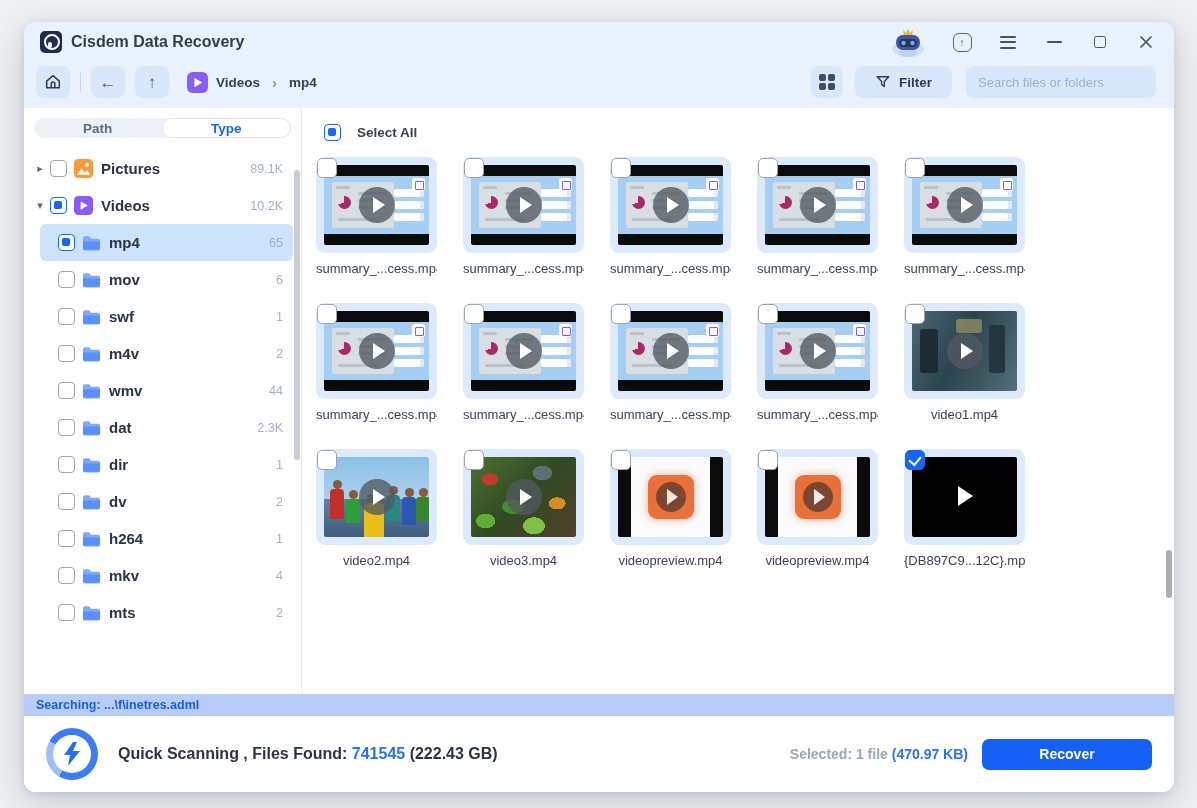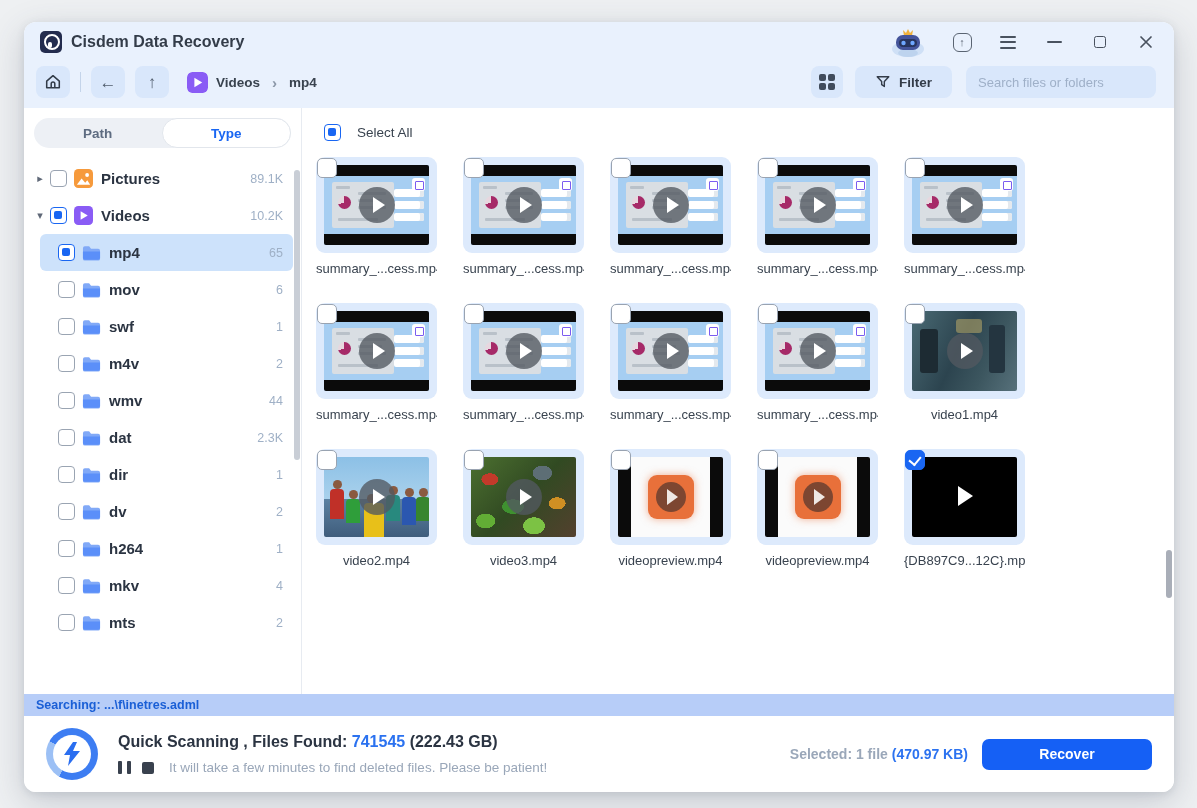--- a/index.html
+++ b/index.html
@@ -41,41 +41,41 @@
   .filterbtn span { font-size:13.5px; font-weight:700; color:#333c49; }
   .searchbox { width:190px; height:32px; background:#d9e7fb; border-radius:8px; display:flex; align-items:center; padding:0 10px 0 12px; margin-left:14px; }
   .searchbox input { border:none; outline:none; background:transparent; flex:1; font-size:13px; color:#5d6b80; font-family:inherit; }
   .searchbox input::placeholder { color:#9fb0c8; }
 
   
   .main { flex:1; display:flex; min-height:0; position:relative; background:#fff; }
 
   
   .sidebar { width:278px; border-right:1px solid #e7ebf1; padding:10px 8px 0 8px; position:relative; flex:none; }
-  .seg { height:30px; background:#edf0f5; border-radius:16px; display:flex; margin:0 2px 12px 2px; }
+  .seg { height:20px; background:#edf0f5; border-radius:16px; display:flex; margin:0 2px 12px 2px; }
   .seg > div { flex:1; display:flex; align-items:center; justify-content:center; font-size:13.5px; font-weight:700; }
   .seg .off { color:#5d6b80; }
   .seg .on { background:#fff; border:1px solid #e2e6ec; border-radius:16px; color:#1966f2; }
   .trow { height:37px; display:flex; align-items:center; padding-right:10px; position:relative; }
   .trow.sel { background:#cde2fb; border-radius:6px; }
   .caret { width:16px; text-align:center; font-size:11px; color:#5f6877; flex:none; }
   .indent { width:16px; flex:none; }
   .cb { width:17px; height:17px; border-radius:4px; flex:none; margin:0 7px 0 2px; position:relative; background:#fff; }
   .cb.un { border:1.8px solid #9aa4b2; }
   .cb.ind { border:1.8px solid #1966f2; }
   .cb.ind::after { content:""; position:absolute; left:3px; top:3px; width:7.5px; height:7.5px; background:#1966f2; border-radius:2px; }
   .ticon { flex:none; margin-right:8px; display:flex; }
   .tlabel { font-size:15px; font-weight:600; color:#2b3442; flex:1; white-space:nowrap; overflow:hidden; }
   .tcount { font-size:12.5px; color:#9fb0c6; flex:none; }
   .sb-scroll { position:absolute; right:1px; top:62px; width:6px; height:290px; background:#c9ced6; border-radius:3px; }
 
   
   .content { flex:1; padding:14px 0 0 14px; position:relative; min-width:0; }
   .selall { display:flex; align-items:center; gap:9px; margin:2px 0 16px 6px; }
-  .selall span { font-size:13.5px; color:#39434f; font-weight:400; }
+  .selall span { font-size:13.5px; color:#39434f; font-weight:700; }
   .grid { display:grid; grid-template-columns:repeat(5,121px); column-gap:26px; row-gap:27px; }
   .cell { width:121px; }
   .card { width:121px; height:96px; background:#ddeafc; border-radius:9px; position:relative; padding:8px; }
   .ccb { position:absolute; left:1px; top:1px; width:20px; height:20px; border-radius:5px; background:#fff; border:1.6px solid #99a3b1; z-index:3; }
   .ccb.chk { background:#1966f2; border-color:#1966f2; }
   .ccb.chk::after { content:""; position:absolute; left:4.5px; top:3px; width:6px; height:9px; border:solid #fff; border-width:0 2.2px 2.2px 0; transform:rotate(40deg); }
   .fname { margin-top:8px; text-align:center; font-size:13px; color:#39434f; white-space:nowrap; overflow:hidden; }
   .thumb { width:105px; height:80px; border-radius:2px; overflow:hidden; position:relative; }
 
   .pov { position:absolute; left:50%; top:50%; width:36px; height:36px; margin:-18px 0 0 -18px; border-radius:50%; background:rgba(82,88,96,.78); z-index:2; }
@@ -710,26 +710,20 @@
   </div>
 
   <div class="statusbar">
     <div class="spinner">
       <svg class="bolt" width="20" height="26" viewBox="0 0 20 26">
           <path d="M11 1 L2 14 h6 l-2 11 L18 10 h-7 l4 -9 Z" fill="#2a6ef0"></path>
         </svg>
     </div>
     <div class="scan-texts">
       <div class="scan-l1"><span>Quick Scanning , Files Found: </span><span class="found">741545</span><span> (222.43 GB)</span></div>
-      <div class="scan-l2">
-        <span class="pausebar"></span>
-          <span class="pausebar"></span>
-        <span class="stopsq"></span>
-        <span class="hint">It will take a few minutes to find deleted files. Please be patient!</span>
-      </div>
     </div>
     <div class="sb-right">
       <span class="seltext"><span>Selected: 1 file </span><b>(470.97 KB)</b></span>
       <button class="recover">Recover</button>
     </div>
   </div>
 
 </div>
 
 </body></html>

